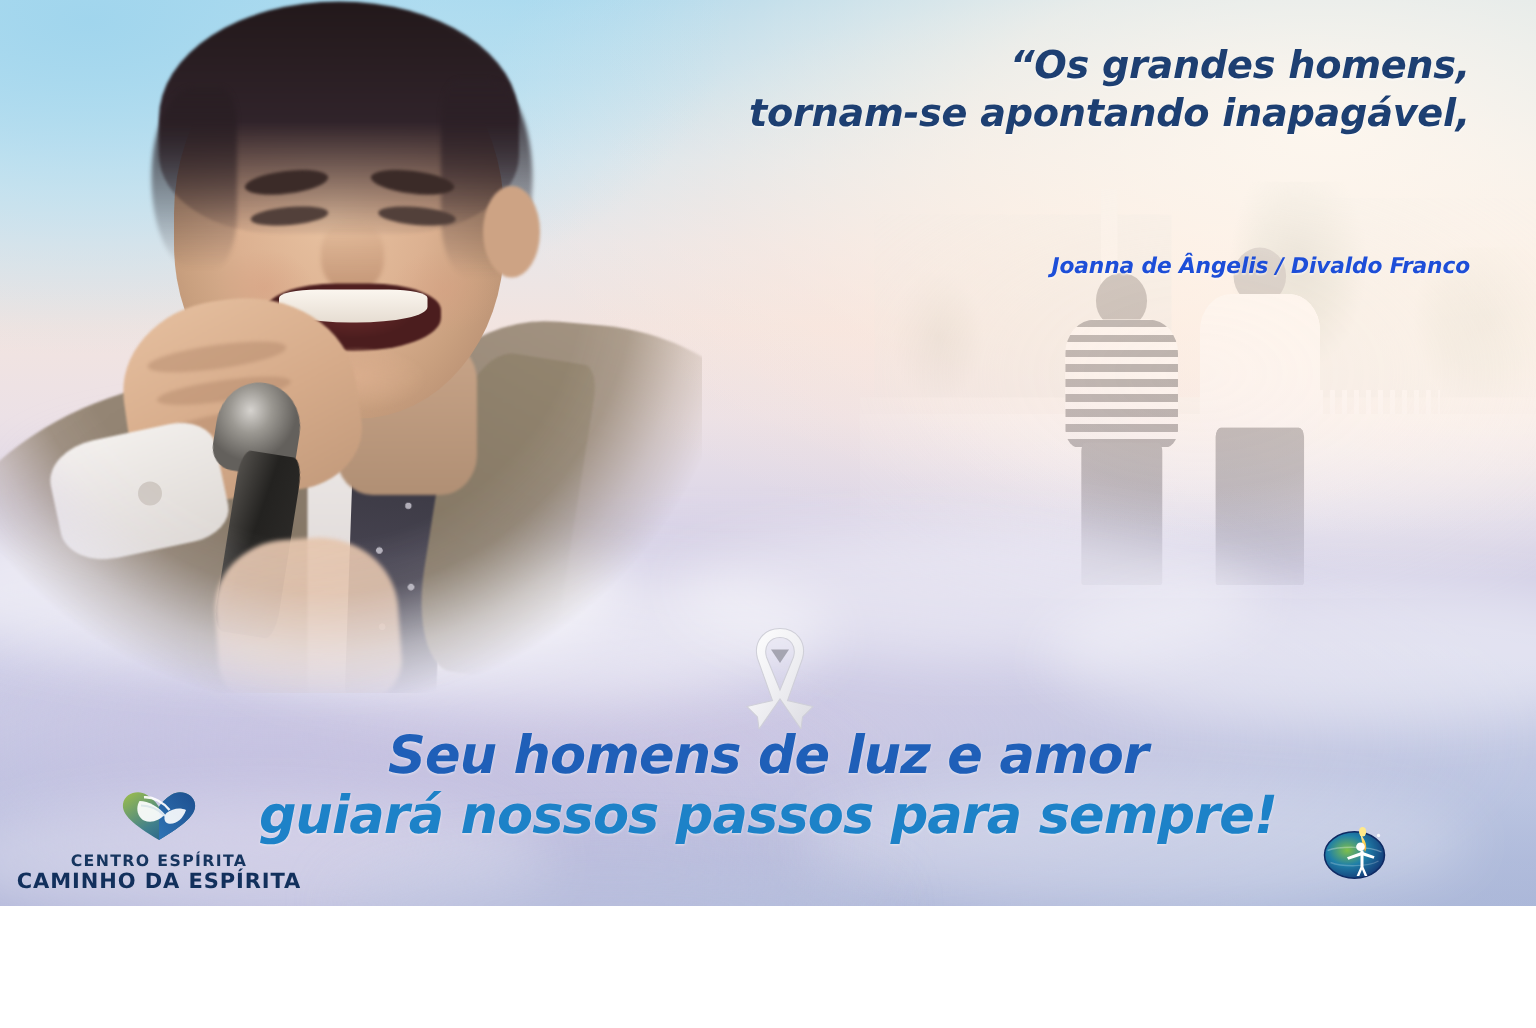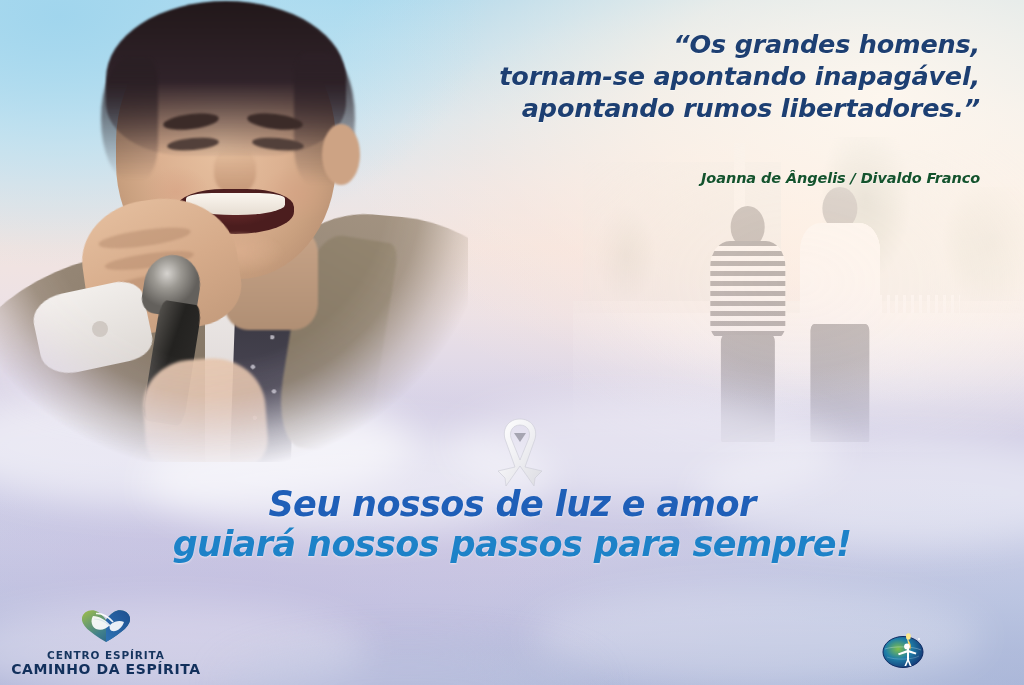--- a/index.html
+++ b/index.html
@@ -1,21 +1,21 @@
 <!DOCTYPE html>
 <html><head>
 <meta charset="utf-8">
 <style>
   * { margin:0; padding:0; box-sizing:border-box; }
   html, body { width:1024px; height:685px; overflow:hidden; background:#ffffff; }
   body { font-family:"Liberation Sans", sans-serif; }
 
   #poster {
     position:relative;
-    width:1024px; height:685px;
+    width:1024px; height:604px;
     overflow:hidden;
     isolation:isolate;
     padding-left:10px;
   }
 
   
   .bg-base {
     position:absolute; inset:0;
     background:
       linear-gradient(to bottom,
@@ -273,21 +273,21 @@
   .attribution {
     position:absolute;
     right:44px; top:170px;
     width:520px;
     text-align:right;
     font-family:"DejaVu Sans", sans-serif;
     font-style:italic;
     font-weight:bold;
     font-size:14.5px;
     letter-spacing:-0.1px;
-    color:#14532d;
+    color:#1d4ed8;
     text-shadow:0 1px 1px rgba(255,255,255,0.5);
   }
 
   .headline {
     position:absolute;
     left:0; right:0; top:484px;
     text-align:center;
     font-family:"DejaVu Sans", sans-serif;
     font-style:italic;
     font-weight:bold;
@@ -405,21 +405,20 @@
     <div class="pp cuff-btn"></div>
 
     <div class="pp mic-head"></div>
     <div class="pp mic-body"></div>
     <div class="pp lower-hand"></div>
   </div>
 
   <div class="quote">
     <span class="quote-line">“Os grandes homens,</span>
     <span class="quote-line">tornam-se apontando inapagável,</span>
-    <span class="quote-line">apontando rumos libertadores.”</span>
   </div>
   <div class="attribution">Joanna de Ângelis / Divaldo Franco</div>
 
   <div class="ribbon">
     <svg width="64" height="72" viewBox="0 0 64 72" aria-hidden="true">
       <defs>
         <linearGradient id="rg" x1="0" y1="0" x2="1" y2="1">
           <stop offset="0%" stop-color="#ffffff"></stop>
           <stop offset="45%" stop-color="#f1f1f4"></stop>
           <stop offset="100%" stop-color="#dcdce2"></stop>
@@ -427,21 +426,21 @@
       </defs>
       <g fill="url(#rg)" stroke="#cfcfd8" stroke-width="0.7">
         <path d="M32 5 C21 5 14 14 17 25 L27 53 L10 57 L17 64 L18 72 L32 52 L46 72 L47 64 L54 57 L37 53 L47 25 C50 14 43 5 32 5 Z
                  M32 11 C39 11 43 17 41 24 L32 46 L23 24 C21 17 25 11 32 11 Z"></path>
       </g>
       <path d="M26 19 L38 19 L32 28 Z" fill="#9a9aa6" opacity="0.85"></path>
     </svg>
   </div>
 
   <div class="headline">
-    <span class="hl hl2">Seu nossos de luz e amor</span>
+    <span class="hl hl2">Seu homens de luz e amor</span>
     <span class="hl hl3">guiará nossos passos para sempre!</span>
   </div>
 
   <div class="logo-left">
     <span class="logo-mark">
       <svg width="54" height="36" viewBox="0 0 54 36" aria-hidden="true">
         <defs>
           <linearGradient id="hl-g" x1="0" y1="0" x2="1" y2="1">
             <stop offset="0%" stop-color="#9fbf4a"></stop>
             <stop offset="55%" stop-color="#3f7f8c"></stop>

